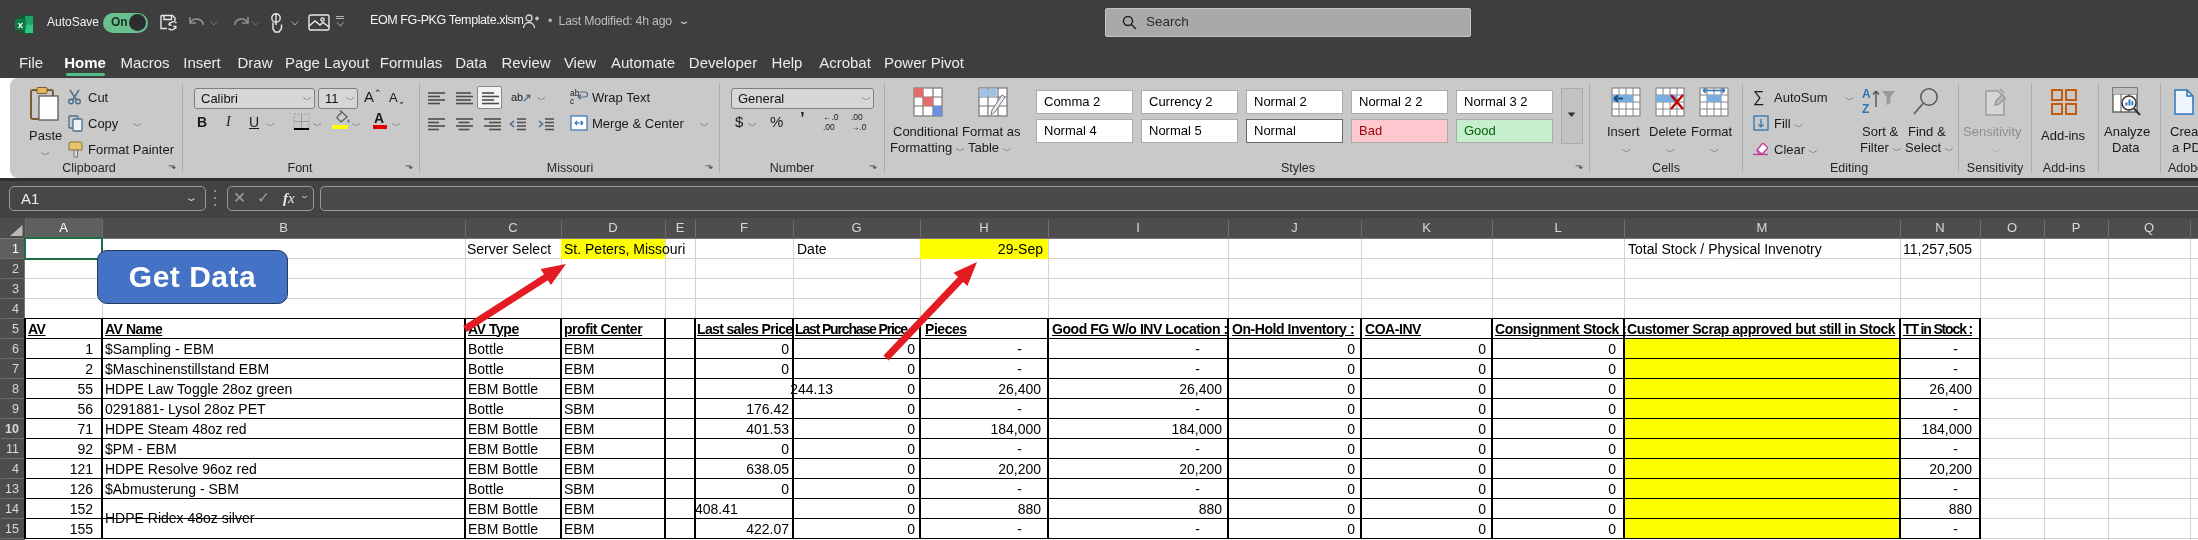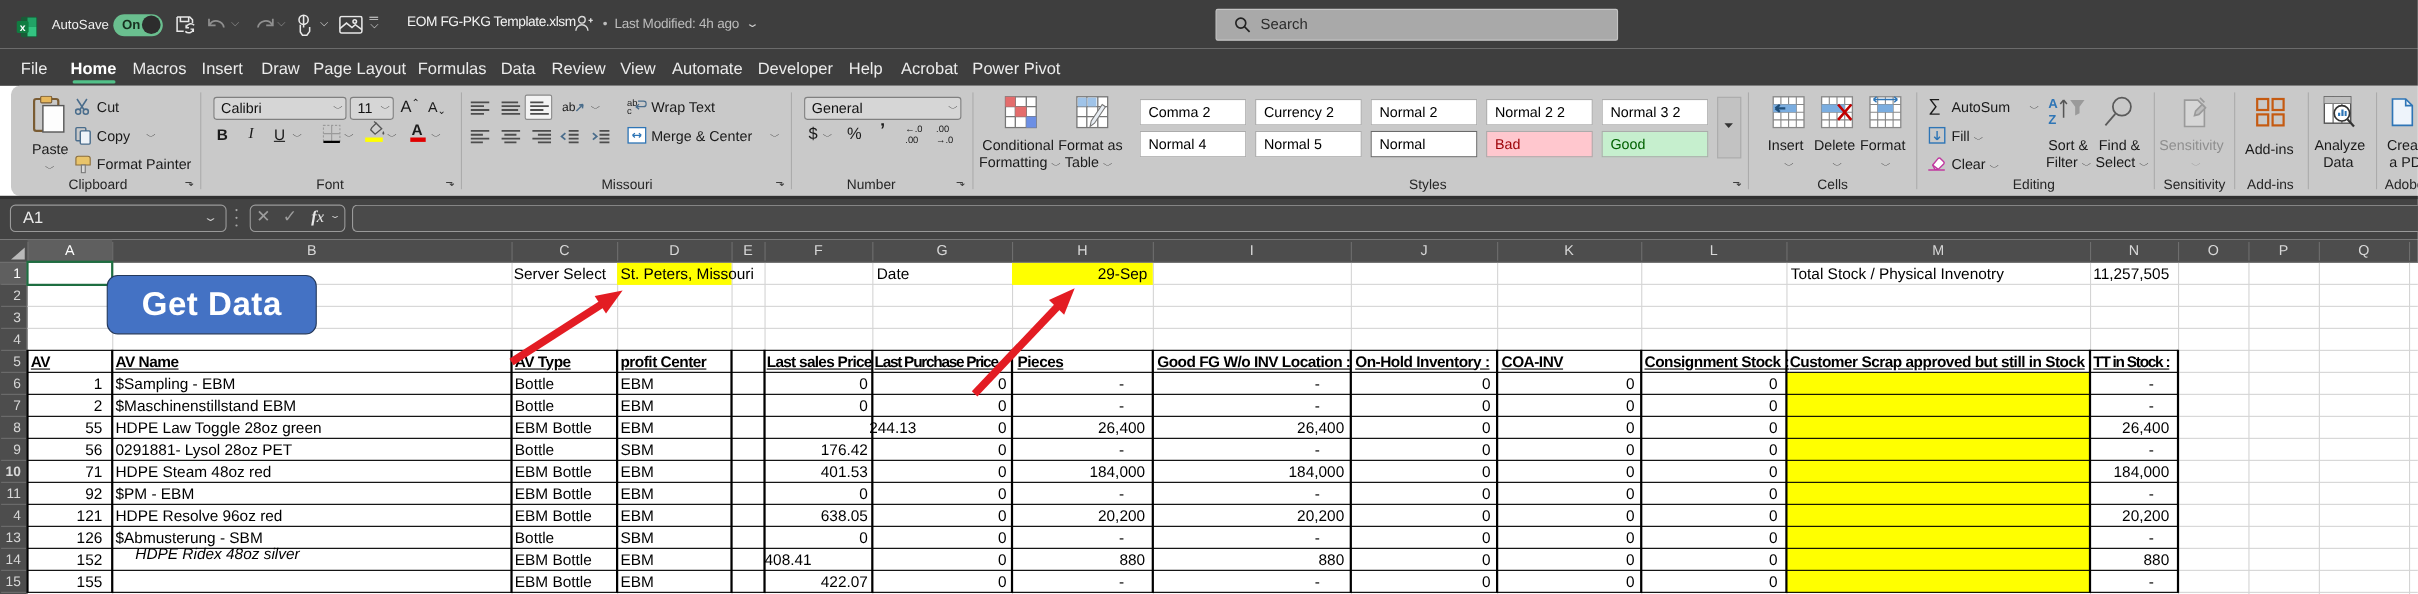--- a/index.html
+++ b/index.html
@@ -626,21 +626,21 @@
 <div class="cell" style="left:561px;top:260.5px;width:104px;padding-left:3px;">SBM</div>
 <div class="cell" style="left:695px;top:260.5px;width:98px;text-align:right;padding-right:4px;">0</div>
 <div class="cell" style="left:793px;top:260.5px;width:127px;text-align:right;padding-right:5px;">0</div>
 <div class="cell" style="left:920px;top:260.5px;width:128px;text-align:right;padding-right:26px;">-</div>
 <div class="cell" style="left:1048px;top:260.5px;width:180px;text-align:right;padding-right:28px;">-</div>
 <div class="cell" style="left:1228px;top:260.5px;width:133px;text-align:right;padding-right:6px;">0</div>
 <div class="cell" style="left:1361px;top:260.5px;width:131px;text-align:right;padding-right:6px;">0</div>
 <div class="cell" style="left:1492px;top:260.5px;width:132px;text-align:right;padding-right:8px;">0</div>
 <div class="cell" style="left:1900px;top:260.5px;width:80px;text-align:right;padding-right:22px;">-</div>
 <div class="cell" style="left:25px;top:280.5px;width:77px;text-align:right;padding-right:9px;">152</div>
-<div class="cell" style="left:102px;top:275px;width:363px;padding-left:21px;font-style:italic;">HDPE Ridex 48oz silver</div>
+<div class="cell" style="left:102px;top:290px;width:363px;padding-left:3px;">HDPE Ridex 48oz silver</div>
 <div class="cell" style="left:465px;top:280.5px;width:96px;padding-left:3px;">EBM Bottle</div>
 <div class="cell" style="left:561px;top:280.5px;width:104px;padding-left:3px;">EBM</div>
 <div class="cell" style="left:695px;top:280.5px;width:98px;padding-right:4px;">408.41</div>
 <div class="cell" style="left:793px;top:280.5px;width:127px;text-align:right;padding-right:5px;">0</div>
 <div class="cell" style="left:920px;top:280.5px;width:128px;text-align:right;padding-right:7px;">880</div>
 <div class="cell" style="left:1048px;top:280.5px;width:180px;text-align:right;padding-right:6px;">880</div>
 <div class="cell" style="left:1228px;top:280.5px;width:133px;text-align:right;padding-right:6px;">0</div>
 <div class="cell" style="left:1361px;top:280.5px;width:131px;text-align:right;padding-right:6px;">0</div>
 <div class="cell" style="left:1492px;top:280.5px;width:132px;text-align:right;padding-right:8px;">0</div>
 <div class="cell" style="left:1900px;top:280.5px;width:80px;text-align:right;padding-right:8px;">880</div>

